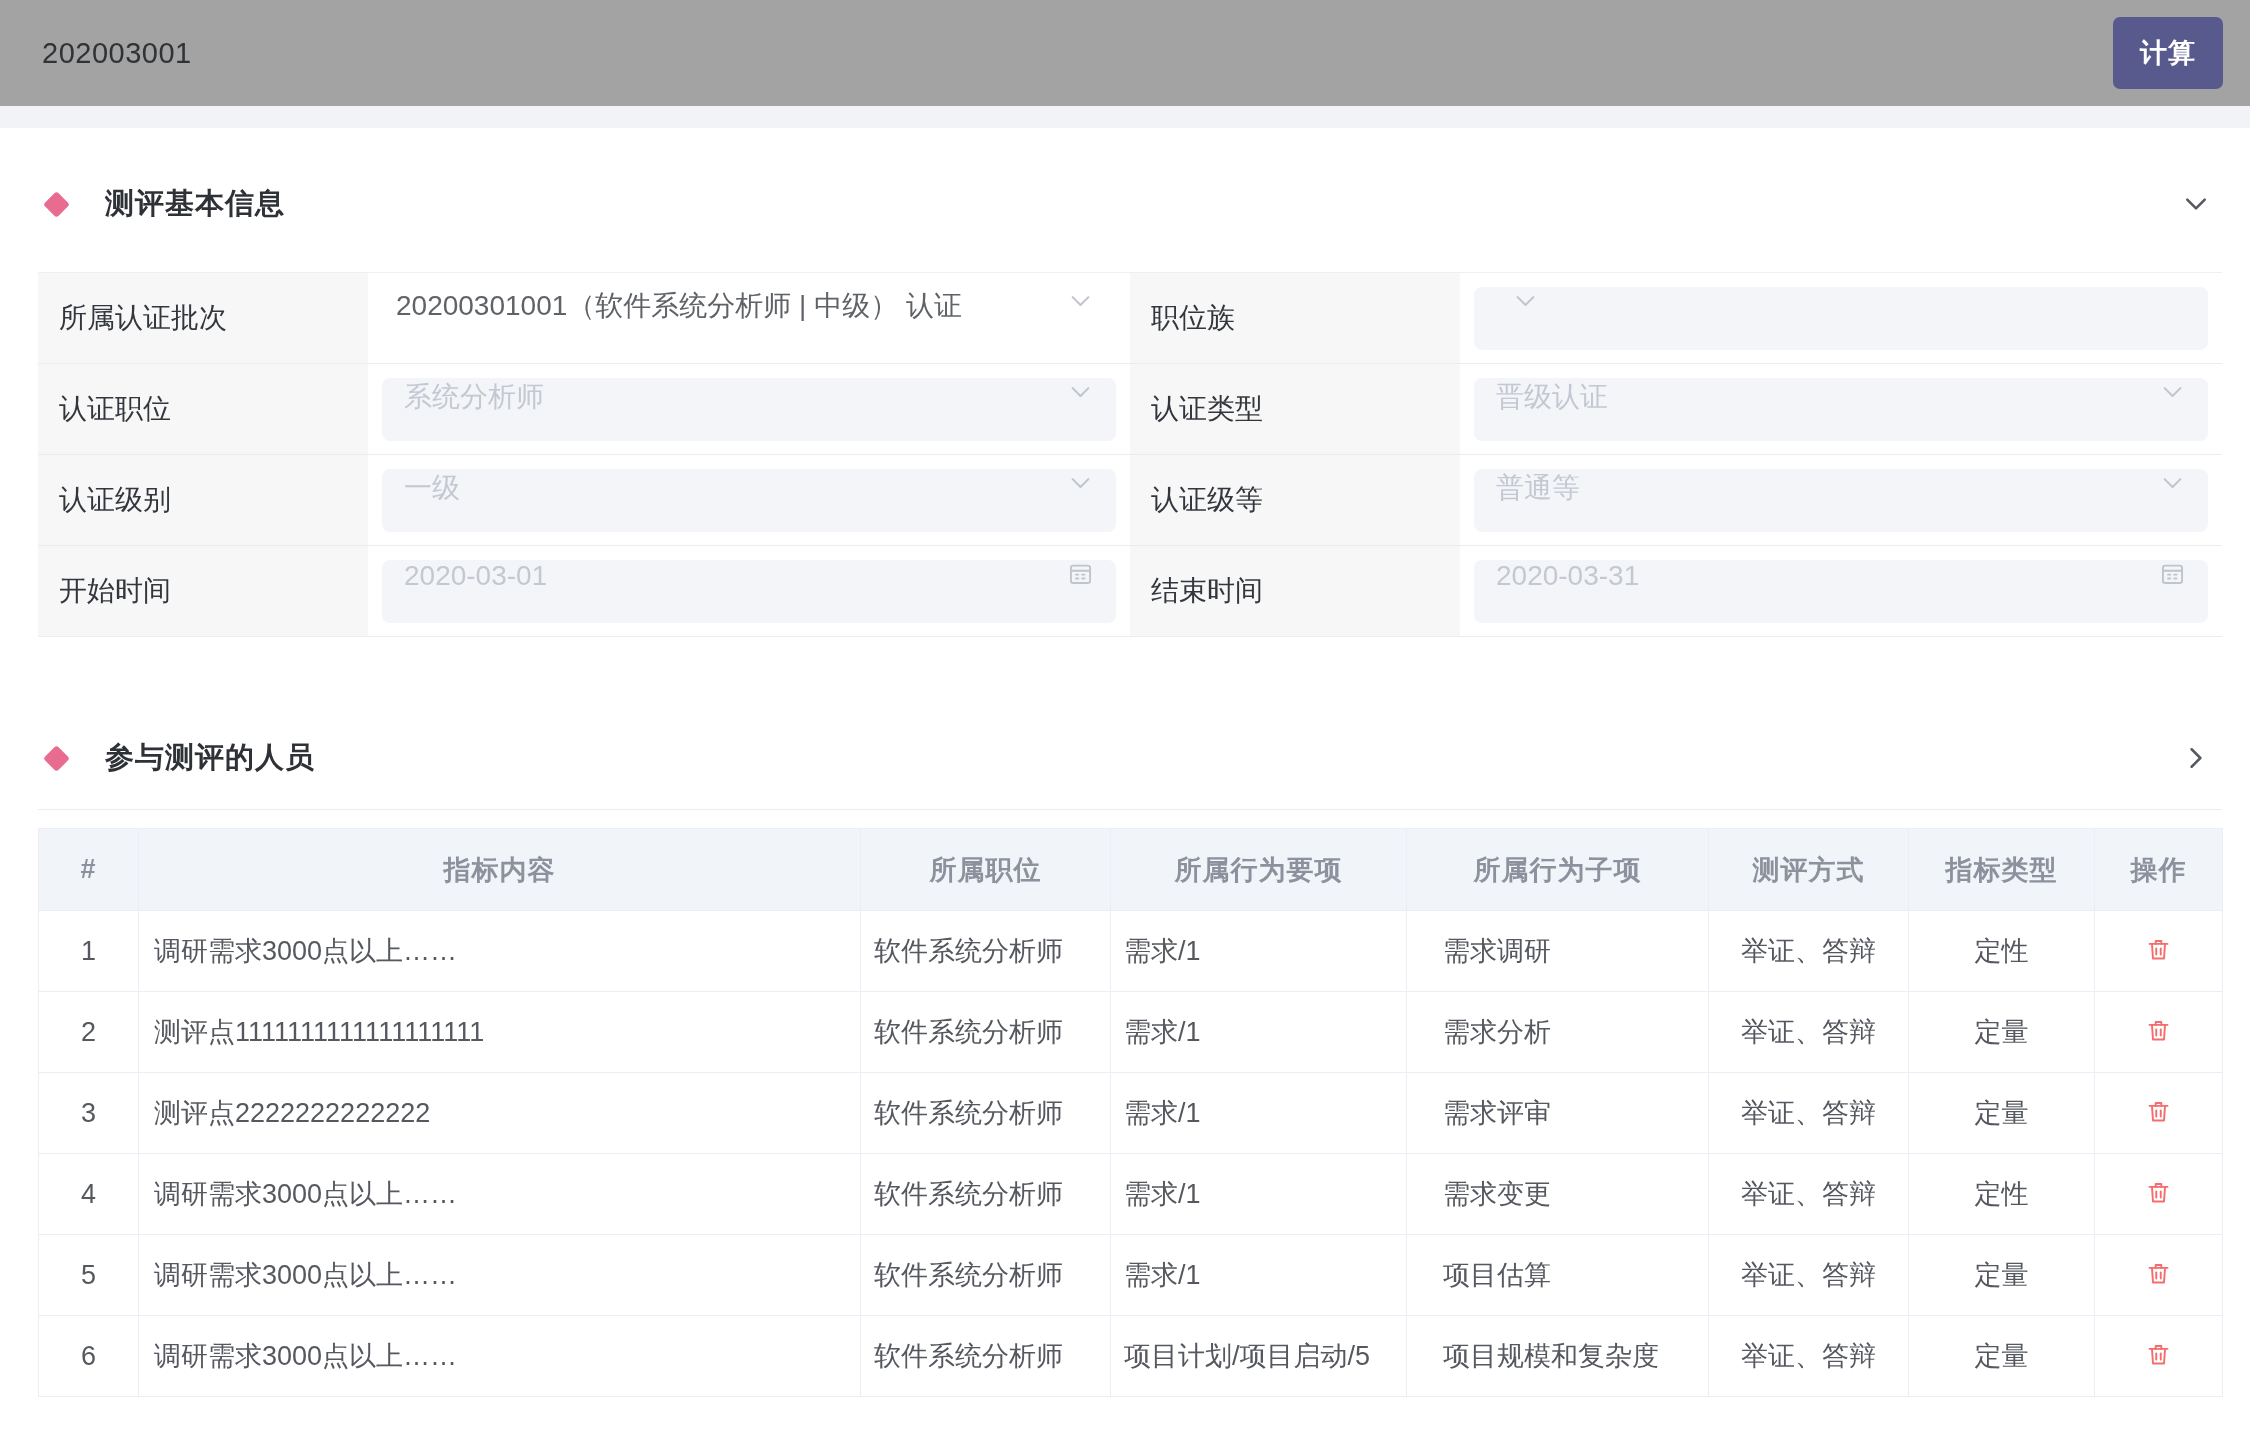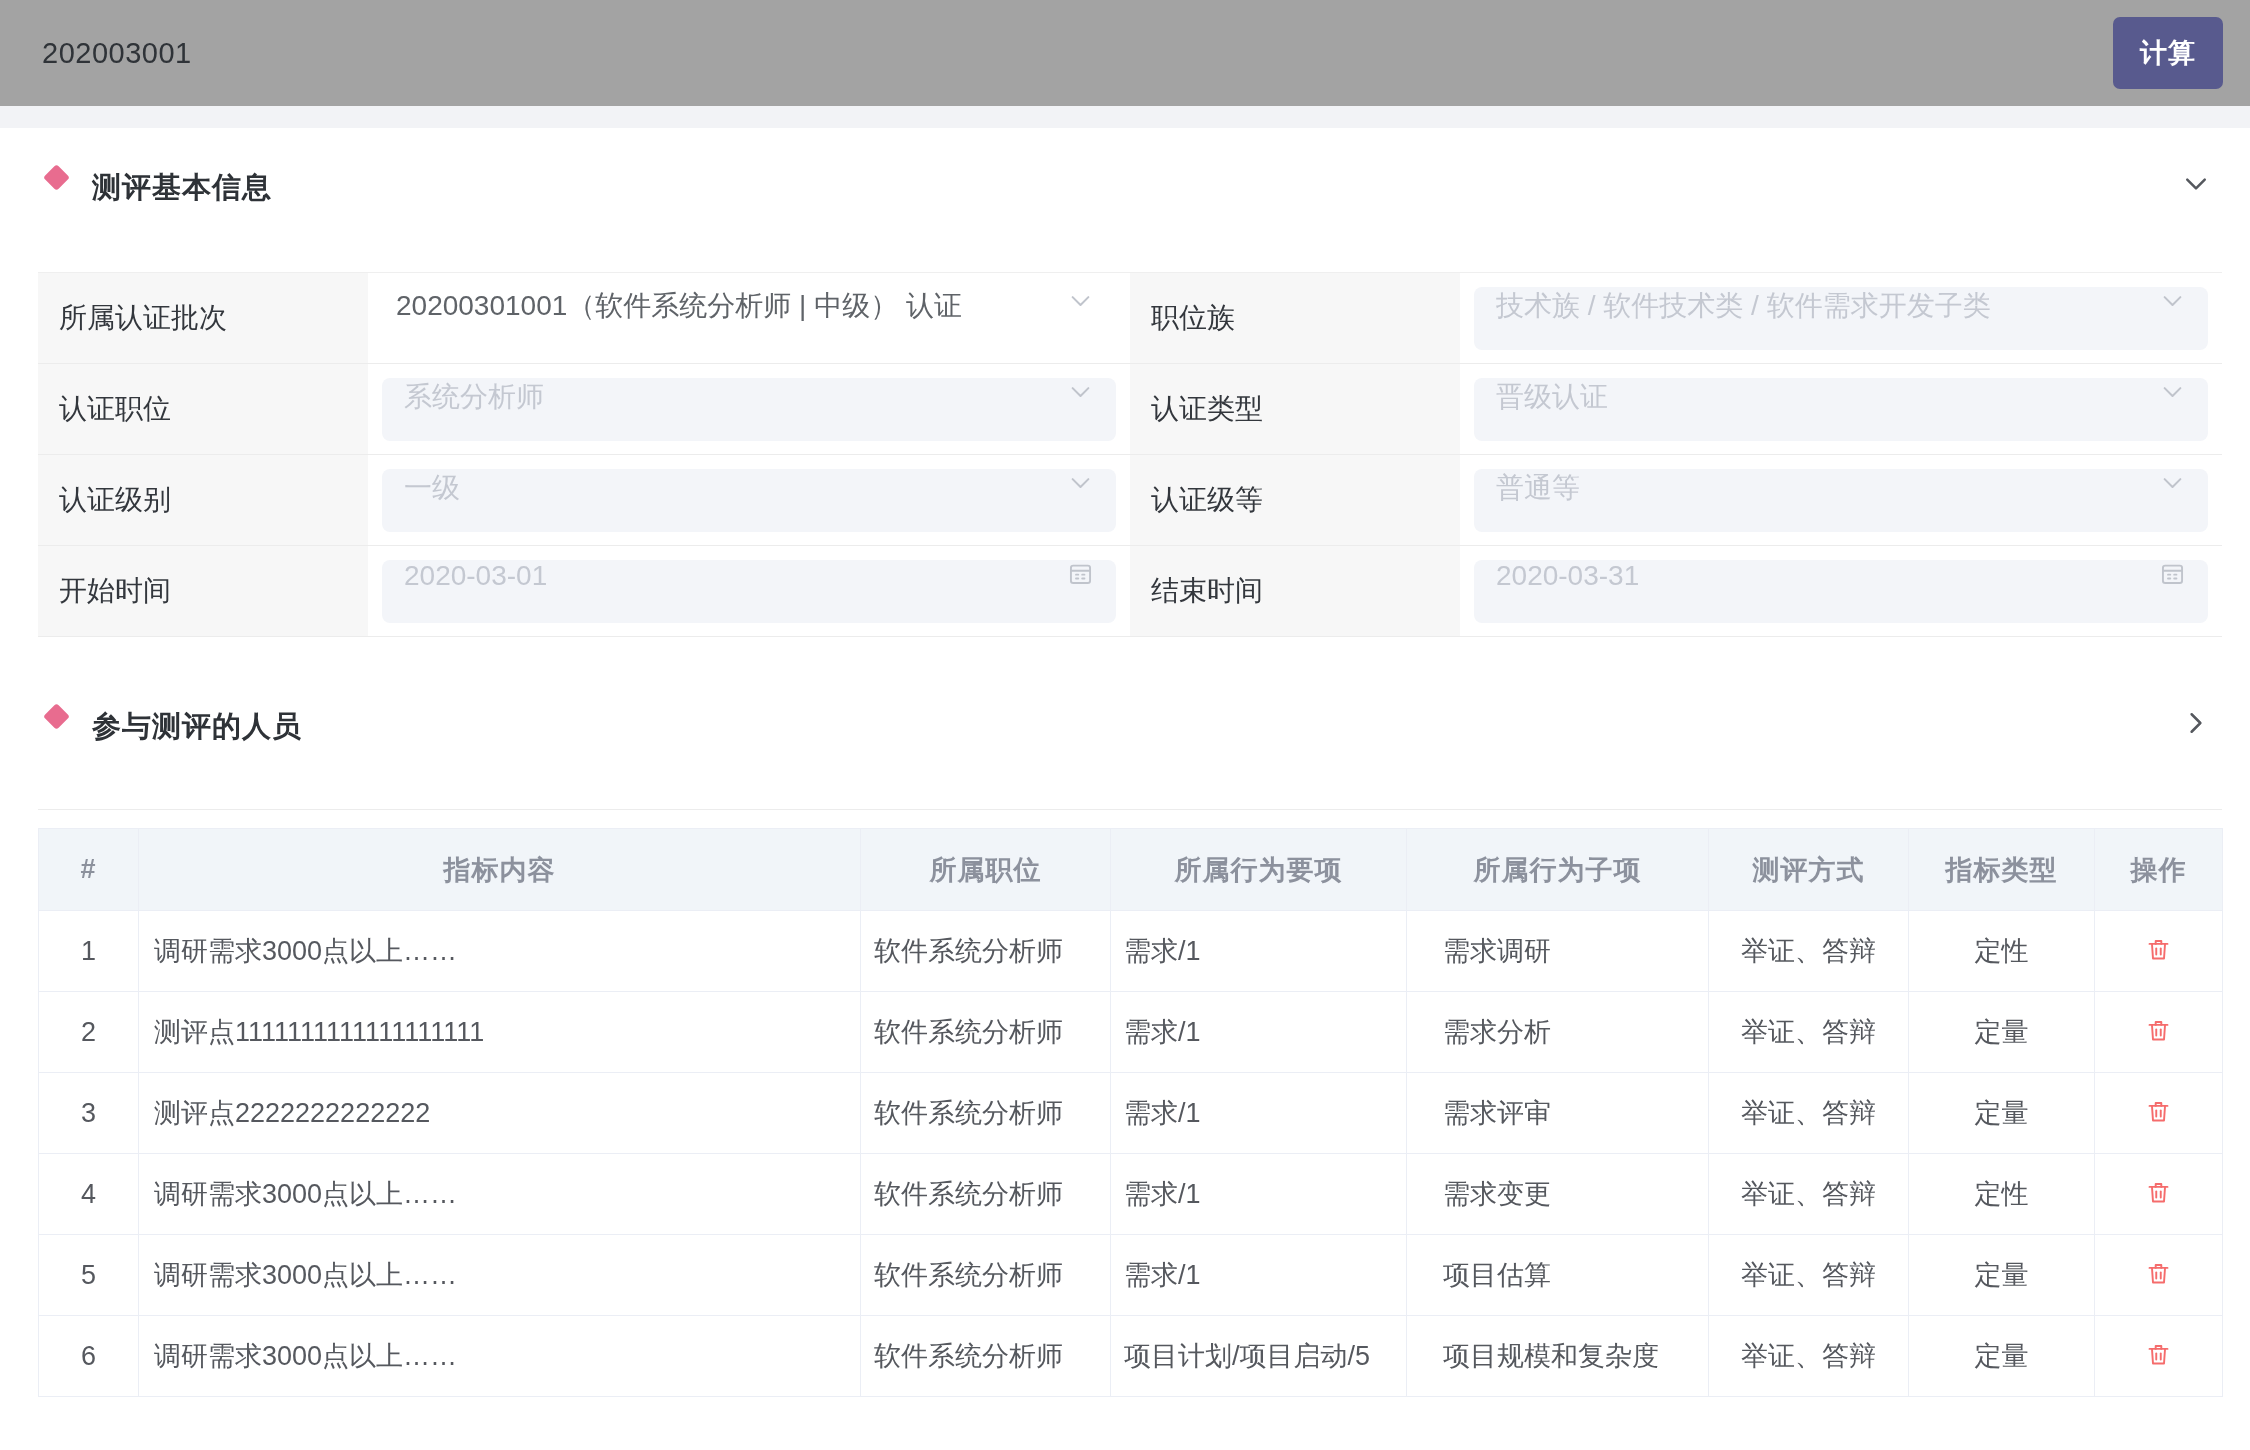--- a/index.html
+++ b/index.html
@@ -11,21 +11,21 @@
     justify-content:space-between; padding:0 27px 0 42px; }
   .page-title { font-size:29px; color:#2f3338; letter-spacing:.5px; }
   .calc-btn { background:#585a8e; color:#fff; border:none; border-radius:7px;
     font-size:27px; font-weight:700; padding:18px 27px; cursor:pointer;
     font-family:inherit; letter-spacing:1px; }
   .topbar-gap { height:22px; background:#f2f3f6; width:100%; }
 
   
   .content { padding:0 28px 0 38px; }
 
-  .section-header { display:flex; position:relative; }
+  .section-header { display:flex; align-items:center; position:relative;gap:13px; }
   .sh1 { margin-top:40px; height:72px; }
   .sh2 { margin-top:70px; height:103px; border-bottom:1px solid #ececec; }
   .sh3 { height:96px; }
   .diamond { width:19px; height:19px; background:#e86c8f; border-radius:3px;
     transform:rotate(45deg); margin:0 26px 0 9px; flex:0 0 auto; }
   .section-title { font-size:29px; font-weight:700; color:#2e3237; letter-spacing:1px; }
   .sec-chev { margin-left:auto; margin-right:10px; width:32px; height:32px;
     color:#55585e; cursor:pointer; display:flex; align-items:center; justify-content:center; }
   .sec-chev svg { width:30px; height:30px; }
   .chev-right svg { transform:rotate(-90deg); }
@@ -94,21 +94,20 @@
           <span class="input-icon">
             <svg viewBox="0 0 24 24" fill="none" stroke="currentColor" stroke-width="1.8" stroke-linecap="round" stroke-linejoin="round">
               <polyline points="5,9 12,16 19,9"></polyline>
             </svg>
           </span>
         </div>
       </div>
       <div class="form-label">职位族</div>
       <div class="form-value">
         <div class="input-box disabled">
-          <span class="val">技术族 / 软件技术类 / 软件需求开发子类</span>
           <span class="input-icon">
             <svg viewBox="0 0 24 24" fill="none" stroke="currentColor" stroke-width="1.8" stroke-linecap="round" stroke-linejoin="round">
               <polyline points="5,9 12,16 19,9"></polyline>
             </svg>
           </span>
         </div>
       </div>
       <div class="form-label">认证职位</div>
       <div class="form-value">
         <div class="input-box disabled">

